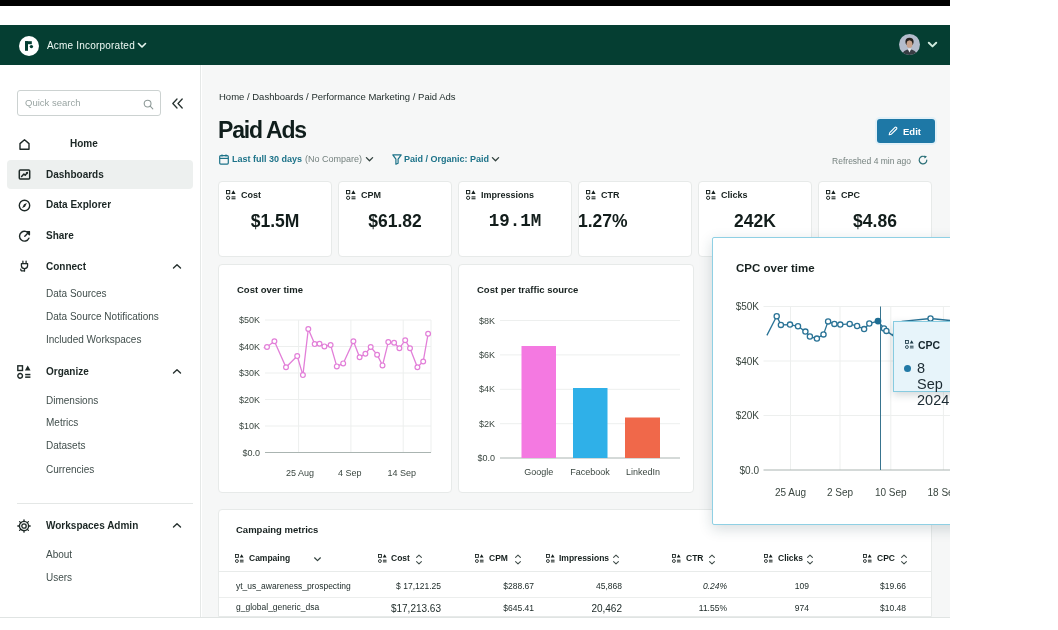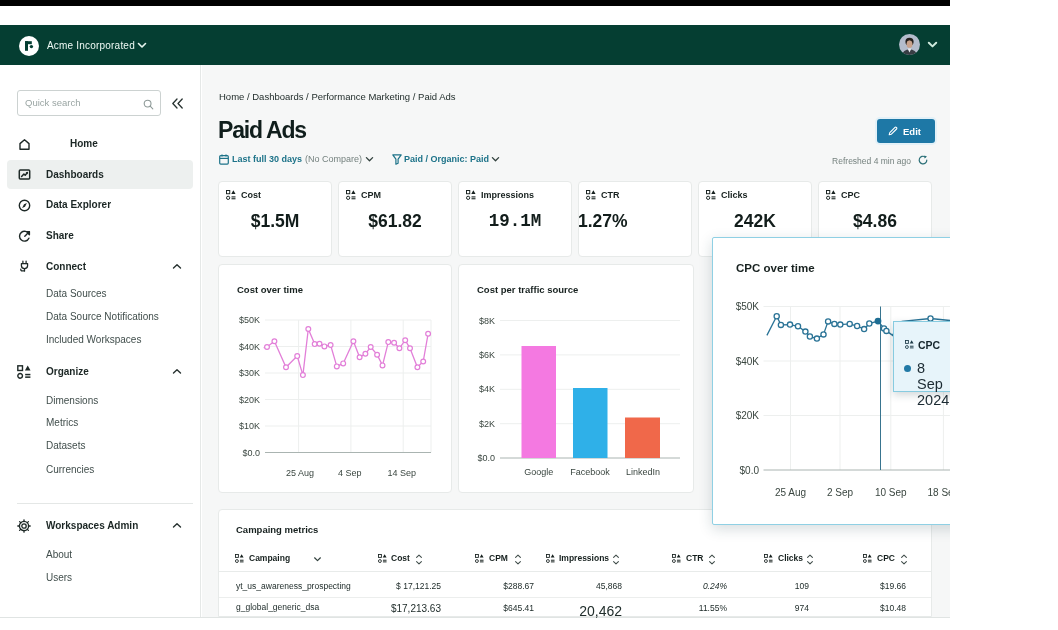--- a/index.html
+++ b/index.html
@@ -413,21 +413,21 @@
   <div class="abs" style="left:341px;top:581px;width:100px;text-align:right;font-size:8.5px;color:#212e2c;">$ 17,121.25</div>
   <div class="abs" style="left:434px;top:581px;width:100px;text-align:right;font-size:8.5px;color:#212e2c;">$288.67</div>
   <div class="abs" style="left:522px;top:581px;width:100px;text-align:right;font-size:8.5px;color:#212e2c;">45,868</div>
   <div class="abs" style="left:627px;top:581px;width:100px;text-align:right;font-size:8.5px;color:#212e2c;font-style:italic;">0.24%</div>
   <div class="abs" style="left:709px;top:581px;width:100px;text-align:right;font-size:8.5px;color:#212e2c;">109</div>
   <div class="abs" style="left:806px;top:581px;width:100px;text-align:right;font-size:8.5px;color:#212e2c;">$19.66</div>
 
   <div class="abs" style="left:236px;top:601.5px;font-size:8.5px;color:#212e2c;">g_global_generic_dsa</div>
   <div class="abs" style="left:341px;top:603px;width:100px;text-align:right;font-size:10px;color:#212e2c;">$17,213.63</div>
   <div class="abs" style="left:434px;top:603px;width:100px;text-align:right;font-size:8.5px;color:#212e2c;">$645.41</div>
-  <div class="abs" style="left:522px;top:603px;width:100px;text-align:right;font-size:14px;color:#212e2c;">20,462</div>
+  <div class="abs" style="left:522px;top:603px;width:100px;text-align:right;font-size:10px;color:#212e2c;">20,462</div>
   <div class="abs" style="left:627px;top:603px;width:100px;text-align:right;font-size:8.5px;color:#212e2c;">11.55%</div>
   <div class="abs" style="left:709px;top:603px;width:100px;text-align:right;font-size:8.5px;color:#212e2c;">974</div>
   <div class="abs" style="left:806px;top:603px;width:100px;text-align:right;font-size:8.5px;color:#212e2c;">$10.48</div>
 
   <div class="abs" style="left:712px;top:237px;width:289px;height:288px;background:#fff;border:1.5px solid #8fd0e4;border-radius:2px;box-sizing:border-box;box-shadow:0 4px 14px rgba(30,60,70,.18);"></div>
   <div class="abs" style="left:736px;top:262px;font-size:11.5px;font-weight:700;color:#17211f;">CPC over time</div>
   <svg class="abs" style="left:712px;top:237px;" width="289" height="288" viewBox="0 0 289 288">
     <g stroke="#edefee" stroke-width="1">
       <line x1="51.5" y1="69.5" x2="273" y2="69.5"></line>
       <line x1="51.5" y1="124" x2="273" y2="124"></line>

